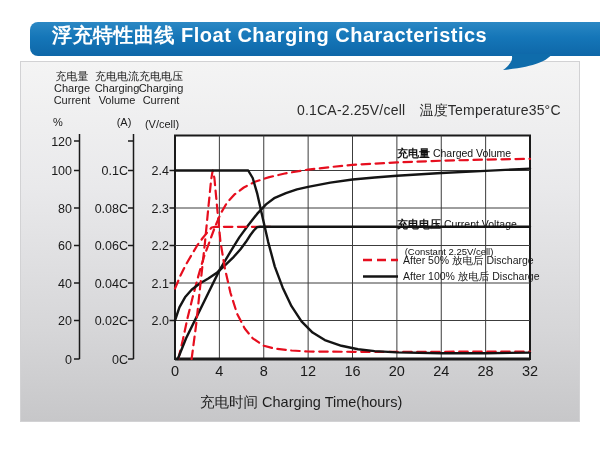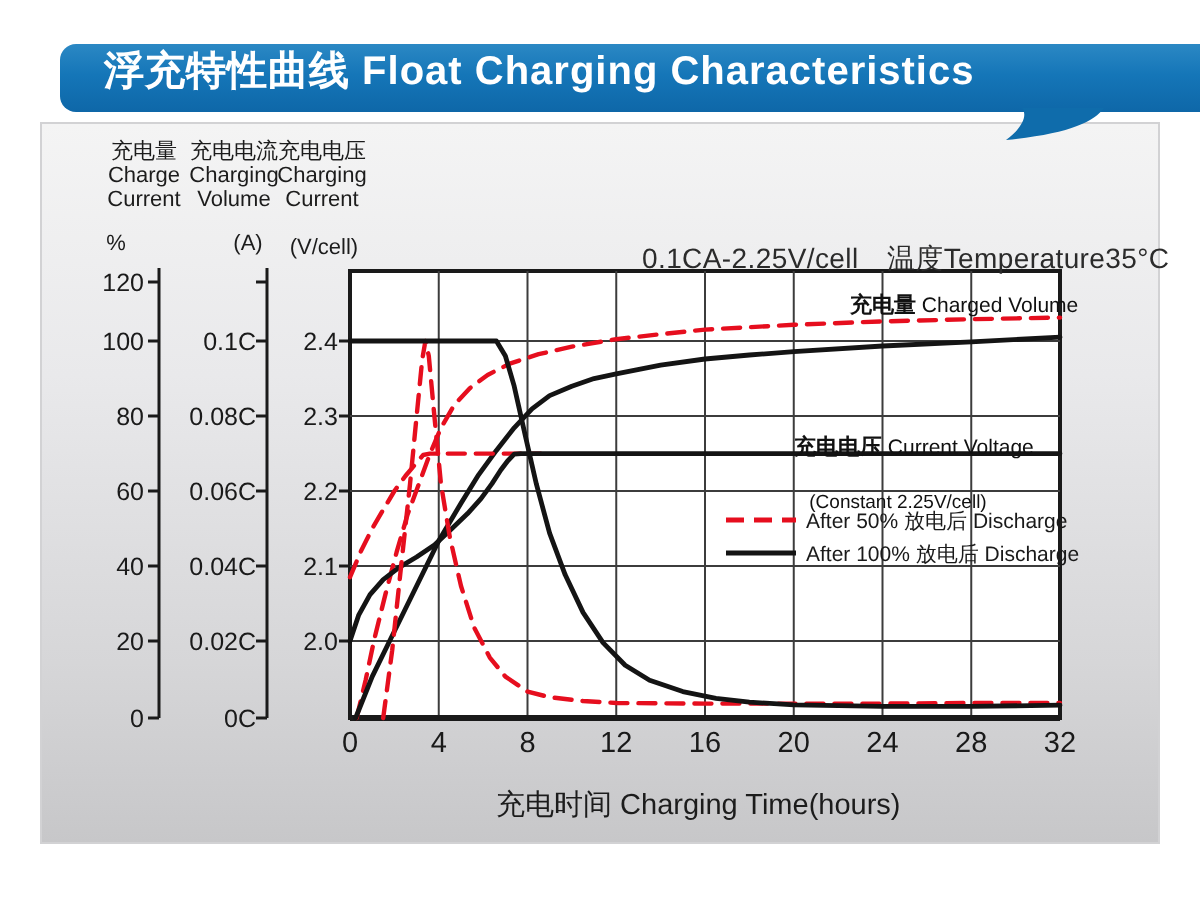--- a/index.html
+++ b/index.html
@@ -10,27 +10,27 @@
          border:1px solid #d2d2d4;}
   .banner{position:absolute;left:30px;top:22px;width:583px;height:34px;border-radius:8px;
           background:linear-gradient(180deg,#2b88c4 0%,#1576b8 45%,#0e67a8 100%);
           color:#ffffff;font-size:20px;font-weight:bold;letter-spacing:.5px;
           display:flex;padding-left:22px;box-sizing:border-box;white-space:nowrap;}
   .tail{position:absolute;left:495px;top:54px;width:70px;height:20px;}
   .chart-svg{position:absolute;left:0;top:0;width:600px;height:451px;}
   .axcol{position:absolute;top:70px;width:64px;text-align:center;color:#1c1c1c;
          font-size:11px;line-height:12px;font-weight:500;}
   .unit{position:absolute;top:116px;color:#1c1c1c;font-size:11px;text-align:center;}
-  .hdr{position:absolute;left:297px;top:121px;font-size:14px;color:#2b2b2b;letter-spacing:.2px;white-space:nowrap;margin-left:24px;}
+  .hdr{position:absolute;left:297px;top:102px;font-size:14px;color:#2b2b2b;letter-spacing:.2px;white-space:nowrap;}
   .ann{position:absolute;color:#111111;white-space:nowrap;}
   .ann .zh{font-size:11px;font-weight:bold;}
   .ann .en{font-size:10.5px;}
   .ann-const{position:absolute;left:401px;top:246px;width:96px;text-align:center;
              font-size:9.5px;color:#111111;}
-  .xlabel{position:absolute;left:200px;top:393px;font-size:14.5px;color:#1c1c1c;white-space:nowrap;margin-left:48px;}
+  .xlabel{position:absolute;left:200px;top:393px;font-size:14.5px;color:#1c1c1c;white-space:nowrap;}
 </style>
 </head>
 <body>
 
 <div class="page">
 
   <div class="panel"></div>
 
   <svg class="chart-svg" id="chart" viewBox="0 0 600 451">
       <rect x="175" y="135.5" width="355" height="223.5" fill="#ffffff" stroke="#1a1a1a" stroke-width="2"></rect>
@@ -128,21 +128,21 @@
     <div>充电电压</div>
     <div>Charging</div>
     <div>Current</div>
   </div>
   <div class="unit" style="left:48px;width:20px;">%</div>
   <div class="unit" style="left:112px;width:24px;">(A)</div>
   <div class="unit" style="left:138px;width:48px;top:118px;">(V/cell)</div>
 
   <div class="hdr">0.1CA-2.25V/cell　温度Temperature35°C</div>
 
-  <div class="ann" style="left:397px;top:143px;margin-left:28px;">
+  <div class="ann" style="left:397px;top:143px;">
     <span class="zh">充电量</span><span class="en"> Charged Volume</span>
   </div>
   <div class="ann" style="left:397px;top:214px;">
     <span class="zh">充电电压</span><span class="en"> Current Voltage</span>
   </div>
   <div class="ann-const">(Constant 2.25V/cell)</div>
 
   <div class="xlabel">充电时间 Charging Time(hours)</div>
 
 </div>

